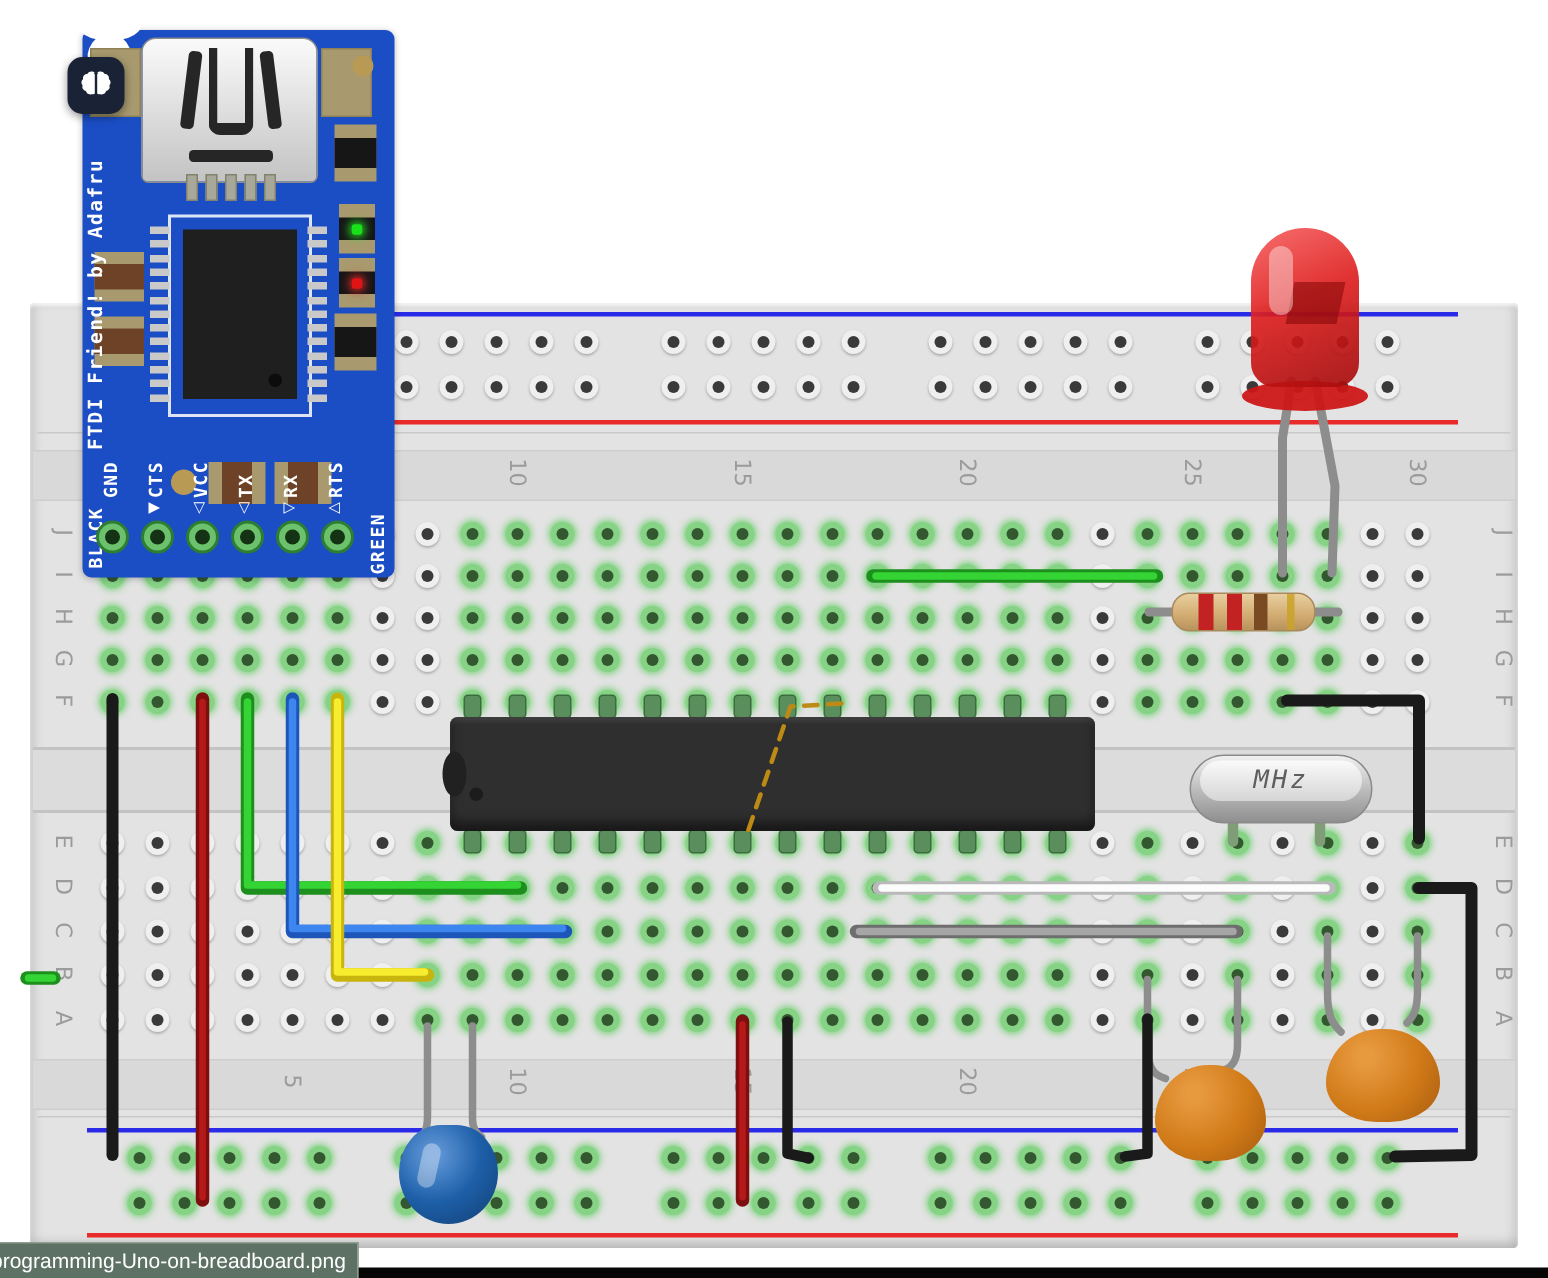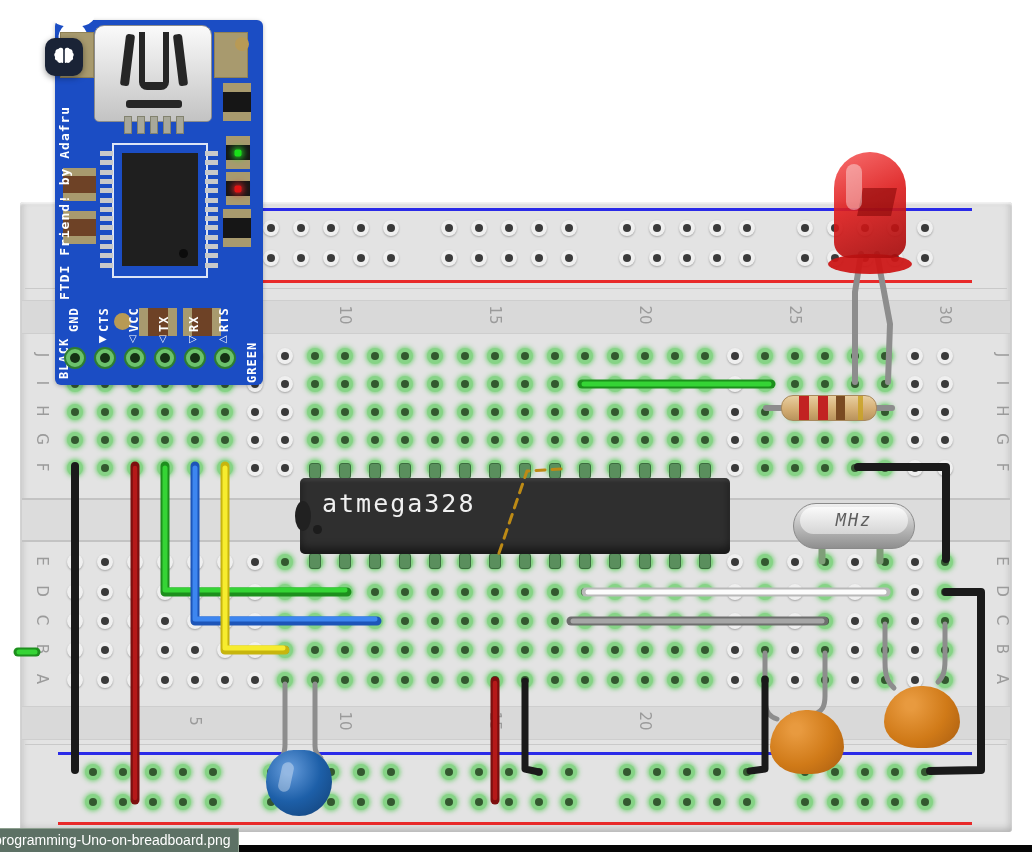--- a/index.html
+++ b/index.html
@@ -664,21 +664,20 @@
         <div class="chippin" style="left: 339px; top: 0px;"></div>
         <div class="chippin" style="left: 339px; top: 90px;"></div>
         <div class="chippin" style="left: 369px; top: 0px;"></div>
         <div class="chippin" style="left: 369px; top: 90px;"></div>
         <div class="chippin" style="left: 399px; top: 0px;"></div>
         <div class="chippin" style="left: 399px; top: 90px;"></div>
       </div>
     <div id="chipbody"></div>
     <div id="chipnotch"></div>
     <div id="chipdot"></div>
-    <div id="chiptext">atmega328</div>
   </div>
 
   <div class="comp" id="resistor">
     <div class="band" style="left:17px;width:10px;background:#c22222;"></div>
     <div class="band" style="left:36px;width:10px;background:#c22222;"></div>
     <div class="band" style="left:54px;width:9px;background:#7a4a22;"></div>
     <div class="band" style="left:76px;width:5px;background:rgba(201,162,39,.85);"></div>
   </div>
 
   <div class="comp" id="led">

